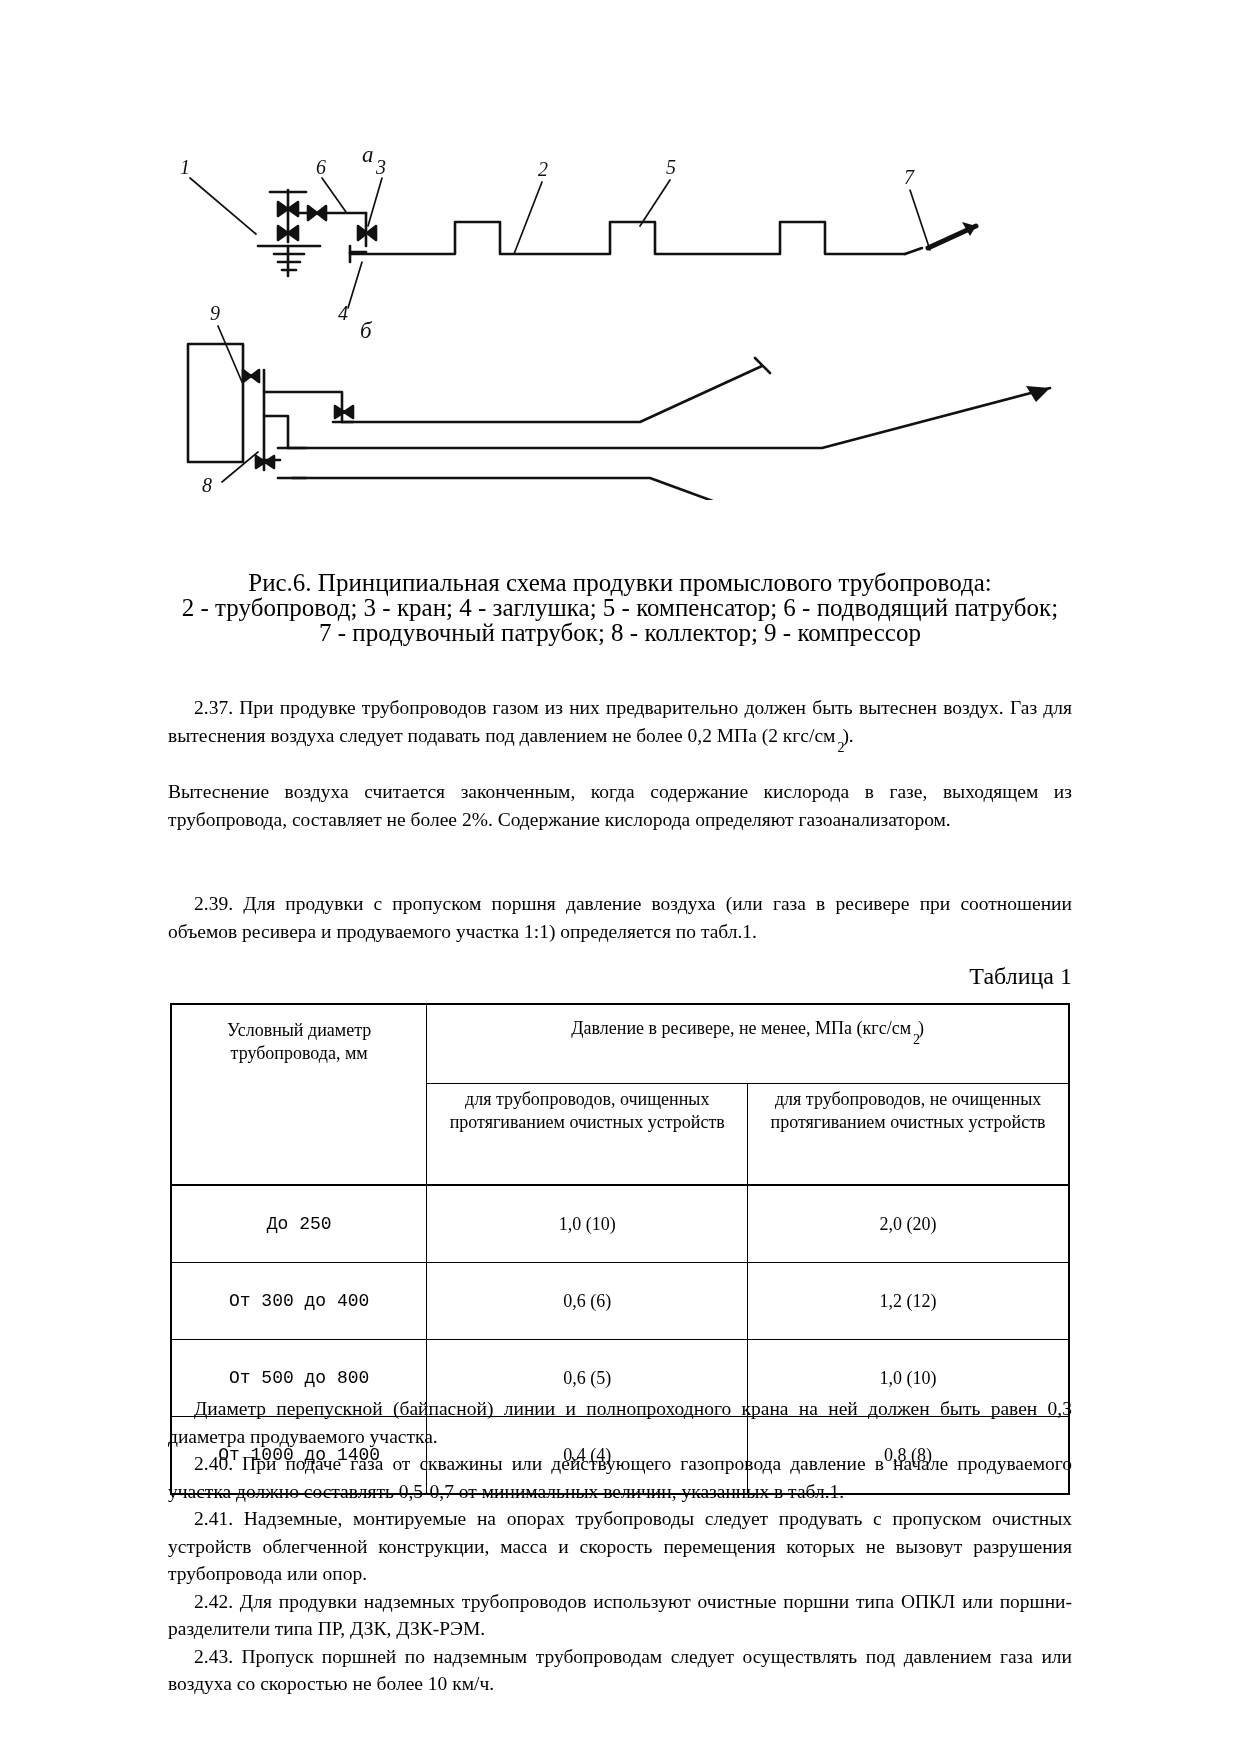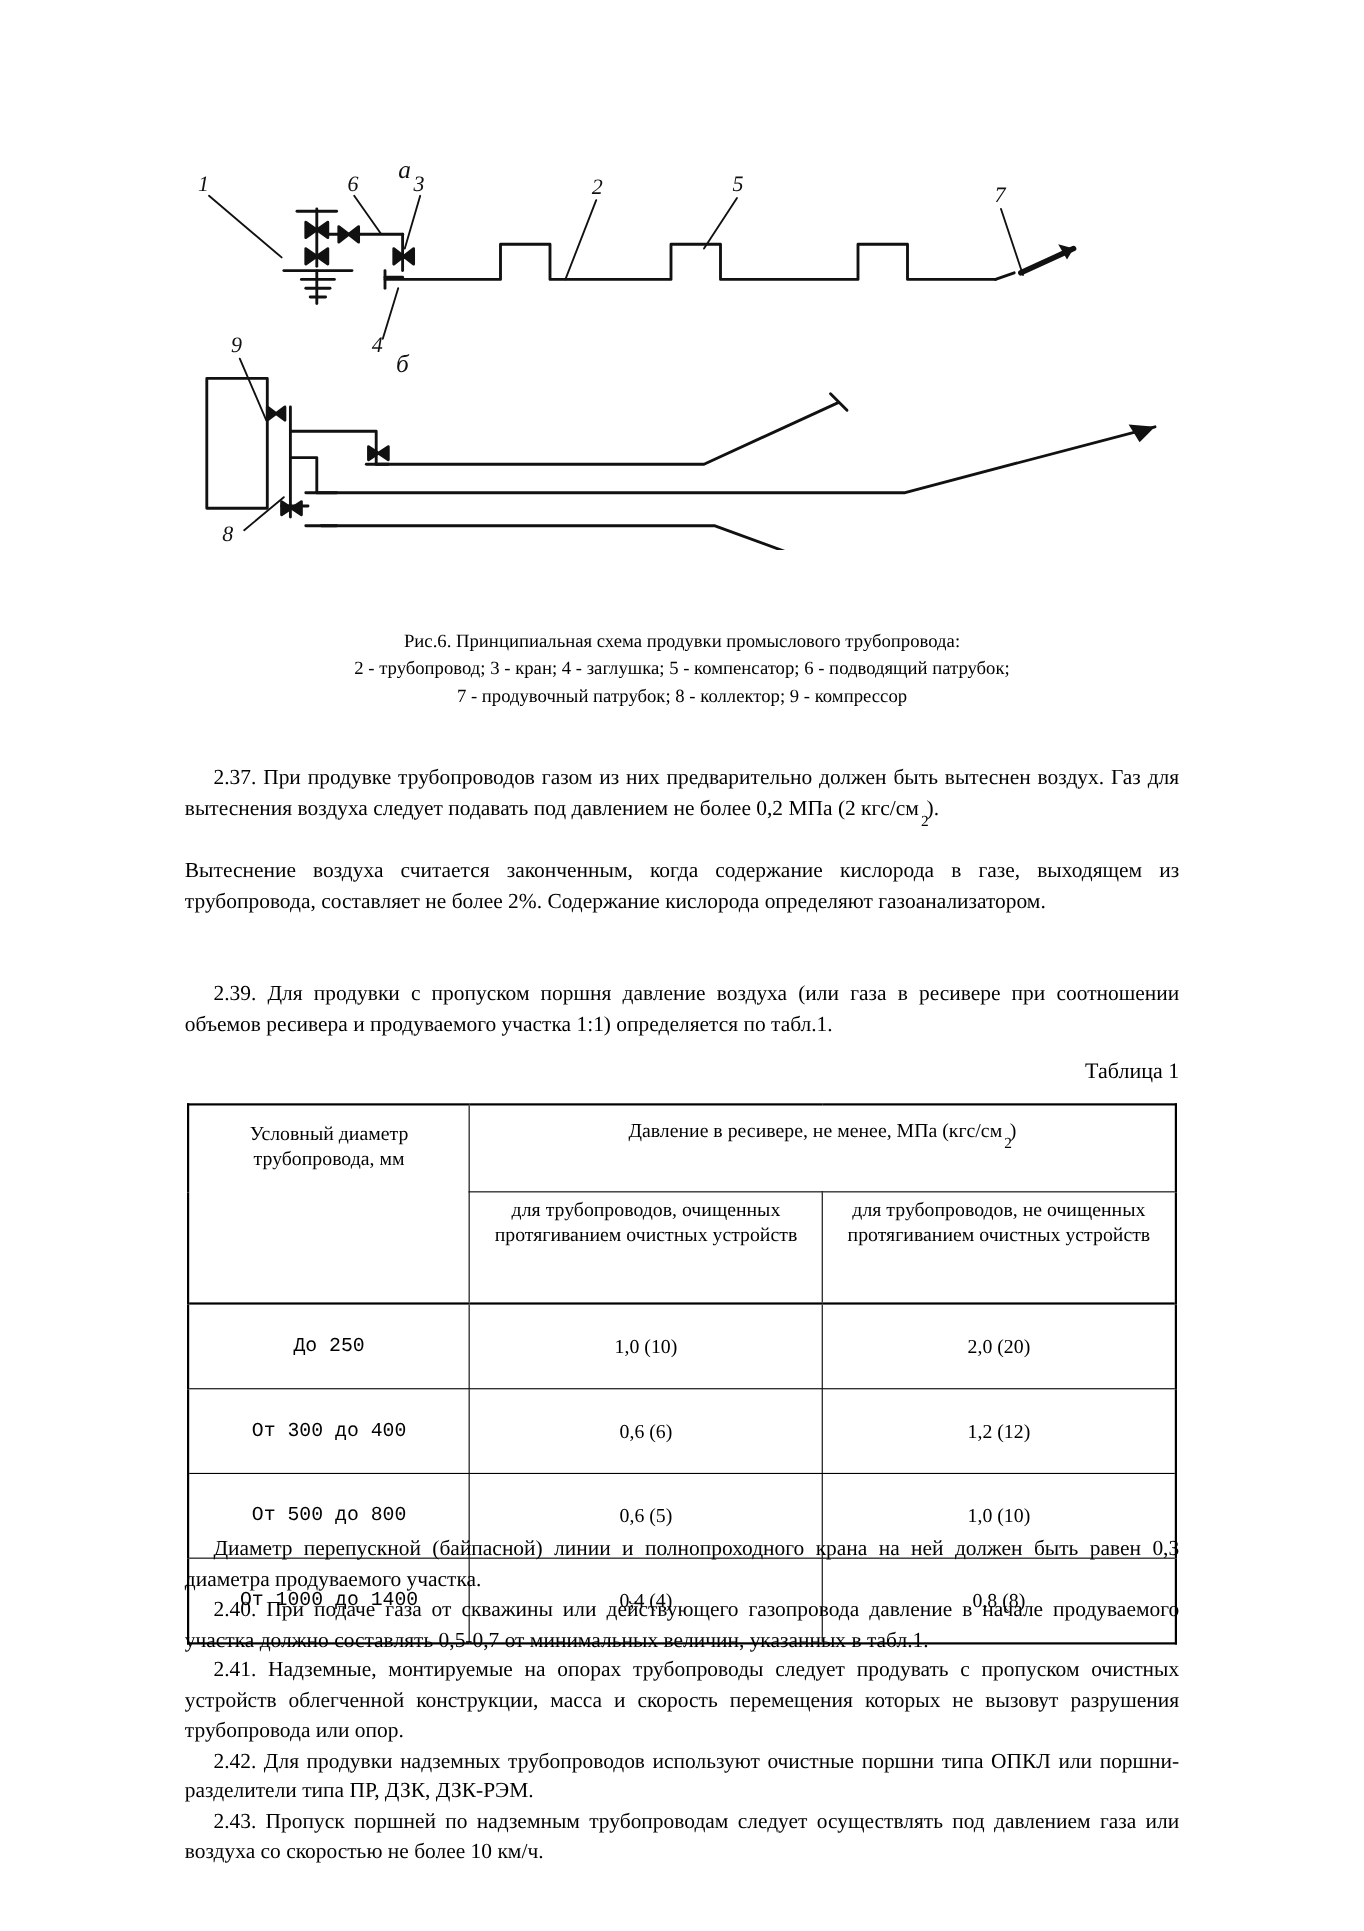--- a/index.html
+++ b/index.html
@@ -33,21 +33,21 @@
   }
   .figure-svg { display: block; }
 
   
   .caption {
     position: absolute;
     left: 168px;
     top: 570px;
     width: 904px;
     text-align: center;
-    font-size: 17px;
+    font-size: 25px;
     line-height: 25px;
   }
   .caption div { white-space: nowrap; }
 
   
   .body-text {
     position: absolute;
     left: 168px;
     width: 904px;
     font-size: 19.5px;
@@ -70,21 +70,21 @@
   #block-237 { top: 694px; }
   #block-238 { top: 778px; }
   #block-239 { top: 890px; }
 
   .tbl-label {
     position: absolute;
     left: 168px;
     top: 963px;
     width: 904px;
     text-align: right;
-    font-size: 20px;
+    font-size: 24px;
   }
 
   
   .tbl-wrap {
     position: absolute;
     left: 170px;
     top: 1003px;
     width: 900px;
   }
   table.data {

